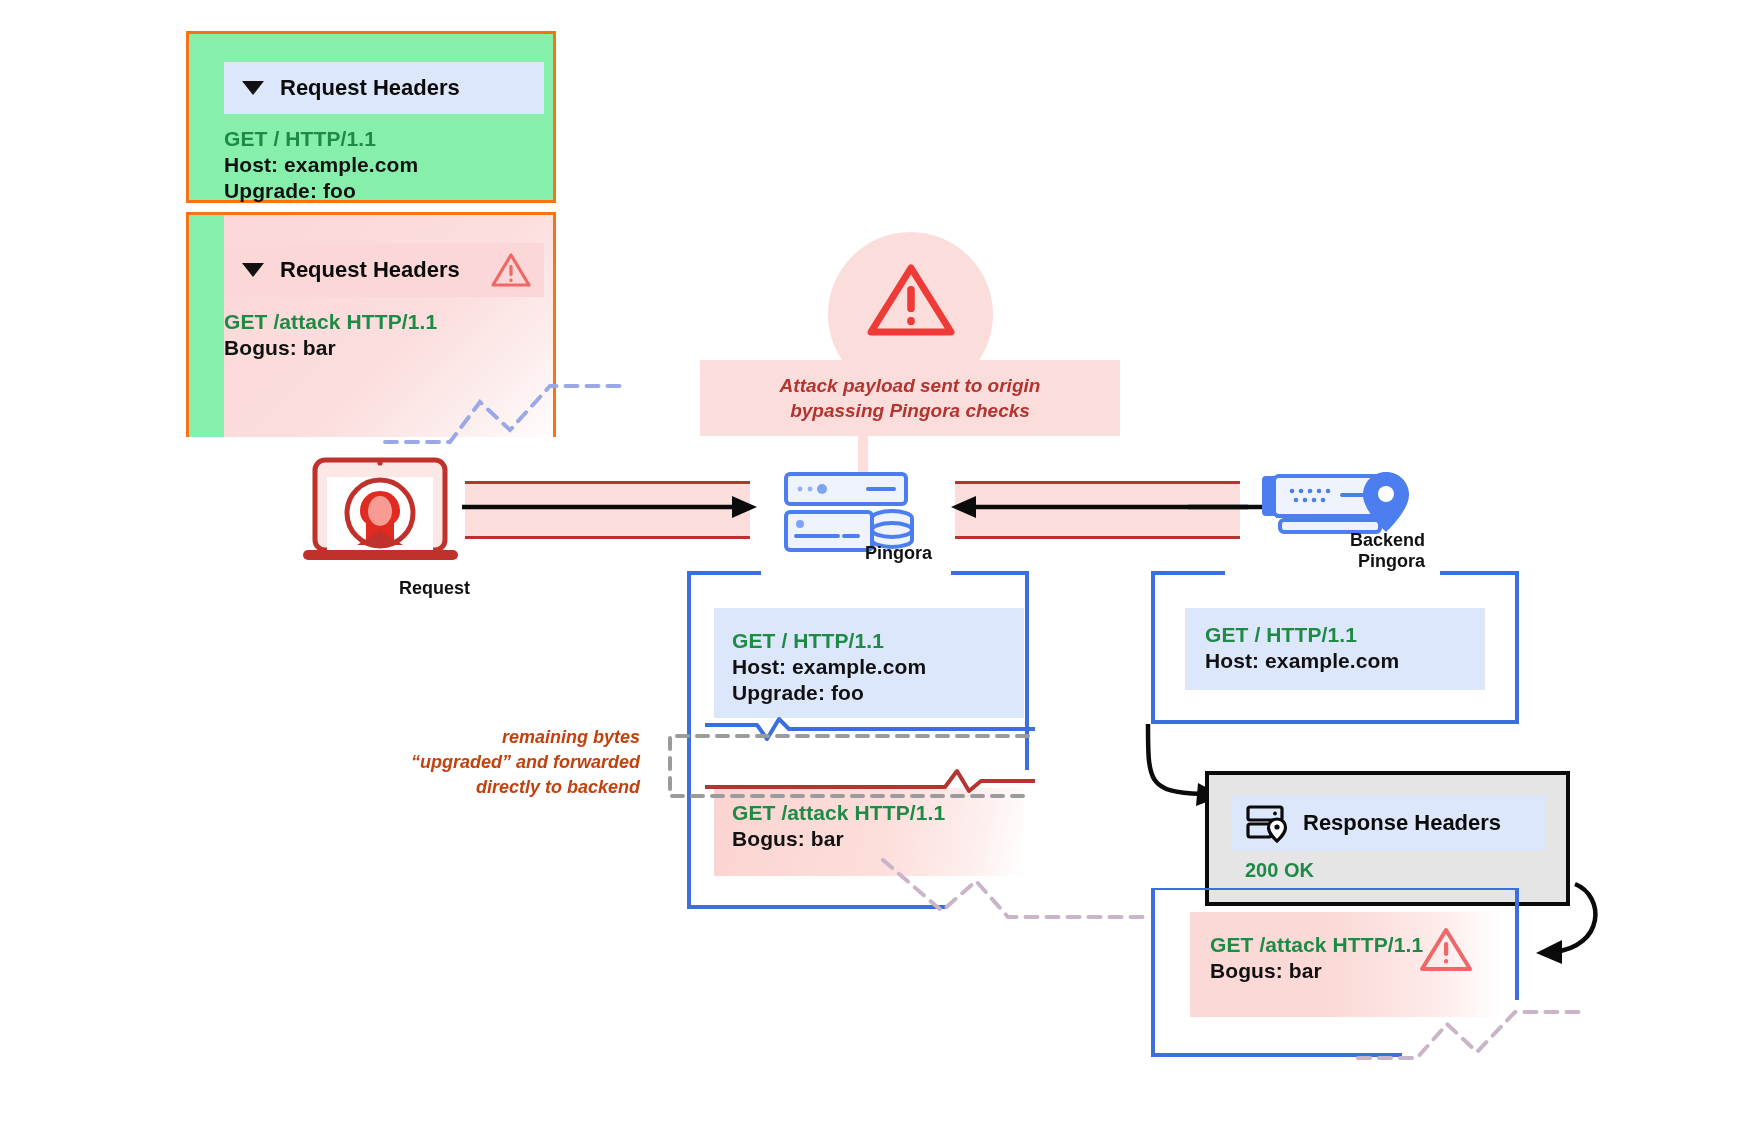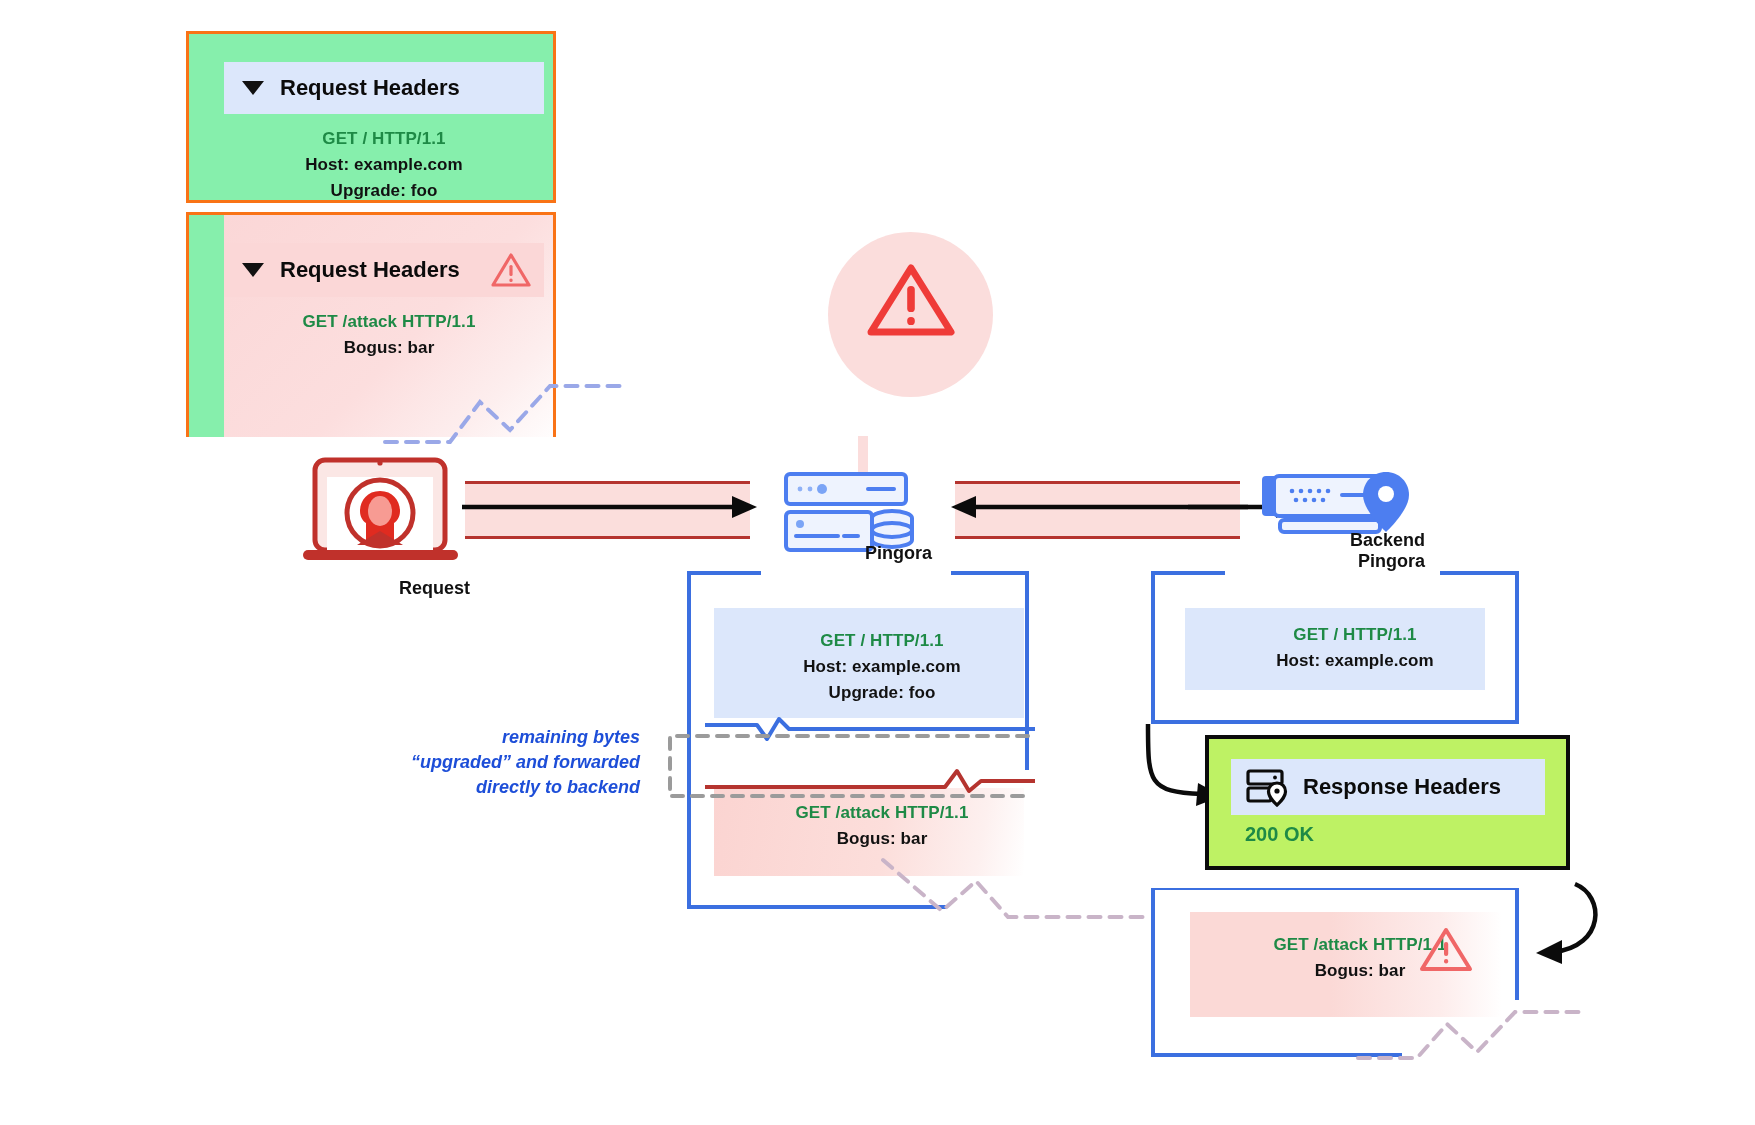--- a/index.html
+++ b/index.html
@@ -2,31 +2,31 @@
 <html><head>
 <meta charset="utf-8">
 <style>
   html,body{margin:0;padding:0;background:#ffffff;}
   body{width:1755px;height:1125px;position:relative;overflow:hidden;
        font-family:"Liberation Sans","DejaVu Sans",sans-serif;}
   .abs{position:absolute;}
   .blue-frame{border:3px solid #f97316;box-sizing:border-box;background:#86efac;}
   .hdr-blue{background:#dce7fb;}
   .hdr-red{background:linear-gradient(180deg,#fbd7d7 0%,#fbd7d7 100%);}
-  .mono-line{font-size:17px;font-weight:700;color:#111;letter-spacing:.1px;line-height:26px;text-align:center;}
+  .mono-line{font-size:21px;font-weight:700;color:#111;letter-spacing:.1px;line-height:26px;}
   .green{color:#1e8a46;}
   .hdr-title{font-size:22px;font-weight:700;color:#0b0b0b;}
   .caret{width:0;height:0;border-left:11px solid transparent;border-right:11px solid transparent;
          border-top:14px solid #111;display:inline-block;vertical-align:middle;}
   .node-label{font-size:18px;font-weight:700;color:#111;text-align:right;line-height:21px;}
   .warnbox-text{font-style:italic;font-weight:700;font-size:19px;color:#b5342f;
                 text-align:center;line-height:25px;}
-  .annot{font-style:italic;font-weight:700;font-size:18px;color:#1d4ed8;
+  .annot{font-style:italic;font-weight:700;font-size:18px;color:#c2410c;
          text-align:right;line-height:25px;}
-  .resp-frame{border:4px solid #0b0b0b;background:#bef264;box-sizing:border-box;}
+  .resp-frame{border:4px solid #0b0b0b;background:#e5e5e5;box-sizing:border-box;margin-top:36px;}
   .resp-hdr{background:#dce7fb;display:flex;align-items:center;gap:14px;}
   .resp-title{font-size:22px;font-weight:700;color:#0b0b0b;}
   .status-ok{font-size:20px;font-weight:700;color:#1e8a46;}
   .pipe-red{background:#fbdedc;border-top:3px solid #b5342f;border-bottom:3px solid #b5342f;}
   .redgrad{background:linear-gradient(90deg,#fbd9d6 0%,#fbd9d6 45%,#fdeceb 80%,#ffffff 100%);}
   .redgrad2{background:linear-gradient(100deg,#fbd4d1 0%,#fcdedb 55%,#fdf0ef 85%,#ffffff 100%);}
   .pinkfade{background:linear-gradient(135deg,#fbd7d7 0%,#fcdede 55%,#fdeeee 80%,#ffffff 100%);}
 </style>
 </head>
 <body>
@@ -64,20 +64,25 @@
   <polyline points="5,62 70,62 100,22 130,50 170,6 245,6" fill="none" stroke="#9aa8e8" stroke-width="4" stroke-dasharray="12 9" stroke-linecap="round"></polyline>
 </svg>
 
 <div class="abs" style="left:780px;top:232px;width:260px;height:190px;">
   <div class="abs" style="left:48px;top:0px;width:165px;height:165px;border-radius:50%;background:#fbdddc;"></div>
   <svg class="abs" style="left:85px;top:28px;" width="92" height="82" viewBox="0 0 92 82">
     <path d="M46 8 L86 72 L6 72 Z" fill="none" stroke="#ef3b38" stroke-width="7" stroke-linejoin="round"></path>
     <rect x="42.2" y="26" width="7.6" height="26" rx="3.6" fill="#ef3b38"></rect>
     <rect x="42.2" y="57" width="7.6" height="8" rx="3.6" fill="#ef3b38"></rect>
   </svg>
+  <div class="abs" style="left:-80px;top:128px;width:420px;height:76px;background:#fbdddc;display:flex;
+              flex-direction:column;align-items:center;justify-content:center;">
+    <div class="warnbox-text">Attack payload sent to origin</div>
+    <div class="warnbox-text">bypassing Pingora checks</div>
+  </div>
   <div class="abs" style="left:78px;top:204px;width:10px;height:62px;background:#fbdddc;"></div>
 </div>
 
 <div class="abs pipe-red" style="left:465px;top:481px;width:285px;height:52px;"></div>
 <svg class="abs" style="left:462px;top:493px;width:300px;height:28px;">
   <line x1="0" y1="14" x2="270" y2="14" stroke="#0b0b0b" stroke-width="4.5"></line>
   <polygon points="270,3 295,14 270,25" fill="#0b0b0b"></polygon>
 </svg>
 
 <div class="abs pipe-red" style="left:955px;top:481px;width:285px;height:52px;"></div>

